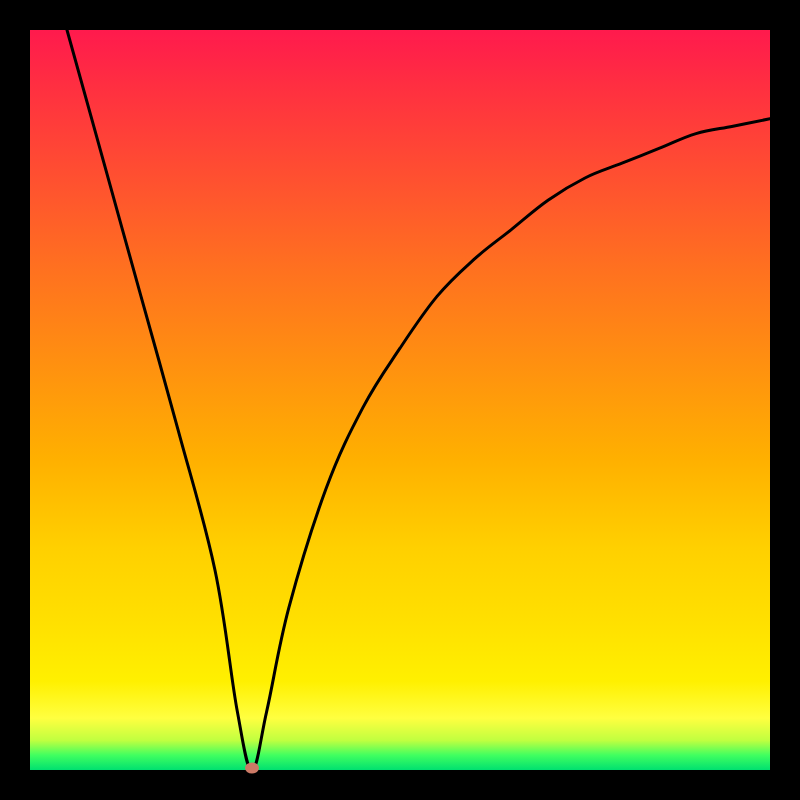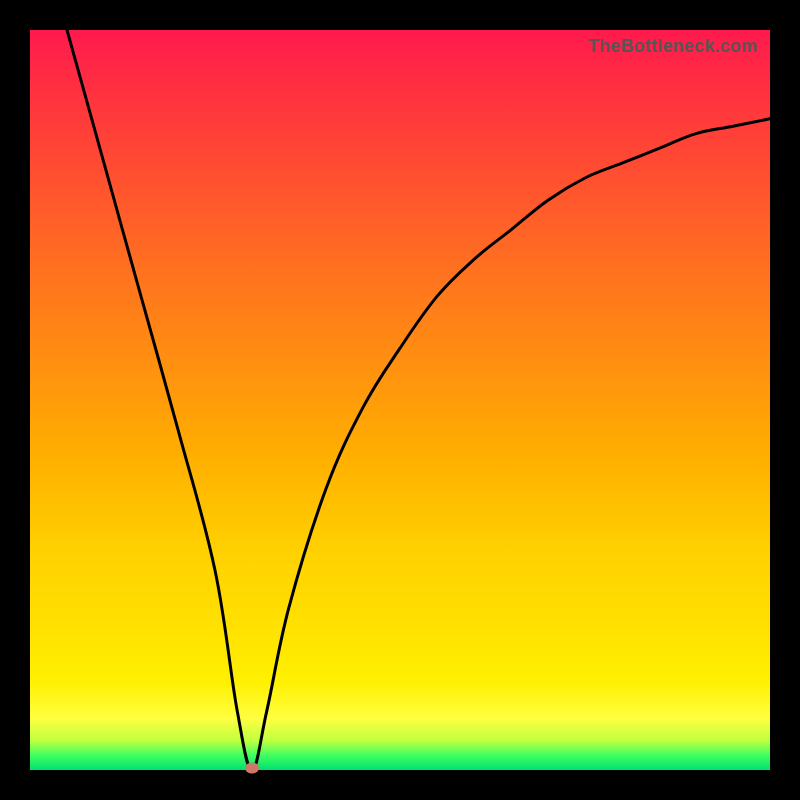--- a/index.html
+++ b/index.html
@@ -56,21 +56,20 @@
     border-radius: 50%;
     background: #cc7a66;
     transform: translate(-50%, -50%);
   }
 </style>
 </head>
 <body>
 
 <div class="outer">
   <div class="plot">
-    <div class="attribution">TheBottleneck.com</div>
 
     <svg class="curve" viewBox="0 0 740 740" preserveAspectRatio="none">
       <path id="curve-path" fill="none" stroke="#000000" stroke-width="3" stroke-linejoin="round" stroke-linecap="round" d="M 37.0 0.0 C 43.7 24.0, 60.7 85.2, 74.0 133.2 C 87.3 181.2, 97.7 218.4, 111.0 266.4 C 124.3 314.4, 134.7 350.3, 148.0 399.6 C 161.3 448.9, 174.3 489.6, 185.0 540.2 C 195.7 590.8, 200.5 644.8, 207.2 680.8 C 213.9 716.8, 216.7 740.0, 222.0 740.0 C 227.3 740.0, 230.1 710.1, 236.8 680.8 C 243.5 651.5, 248.3 617.2, 259.0 577.2 C 269.7 537.2, 282.7 494.8, 296.0 458.8 C 309.3 422.8, 319.7 402.7, 333.0 377.4 C 346.3 352.1, 356.7 338.2, 370.0 318.2 C 383.3 298.2, 393.7 282.4, 407.0 266.4 C 420.3 250.4, 430.7 241.4, 444.0 229.4 C 457.3 217.4, 467.7 210.5, 481.0 199.8 C 494.3 189.1, 504.7 179.5, 518.0 170.2 C 531.3 160.9, 541.7 154.7, 555.0 148.0 C 568.3 141.3, 578.7 138.5, 592.0 133.2 C 605.3 127.9, 615.7 123.7, 629.0 118.4 C 642.3 113.1, 652.7 107.6, 666.0 103.6 C 679.3 99.6, 689.7 98.9, 703.0 96.2 C 716.3 93.5, 733.3 90.1, 740.0 88.8"></path>
     </svg>
 
     <div id="marker" class="marker" style="left: 222px; top: 738px;"></div>
   </div>
 </div>
 
 </body></html>

